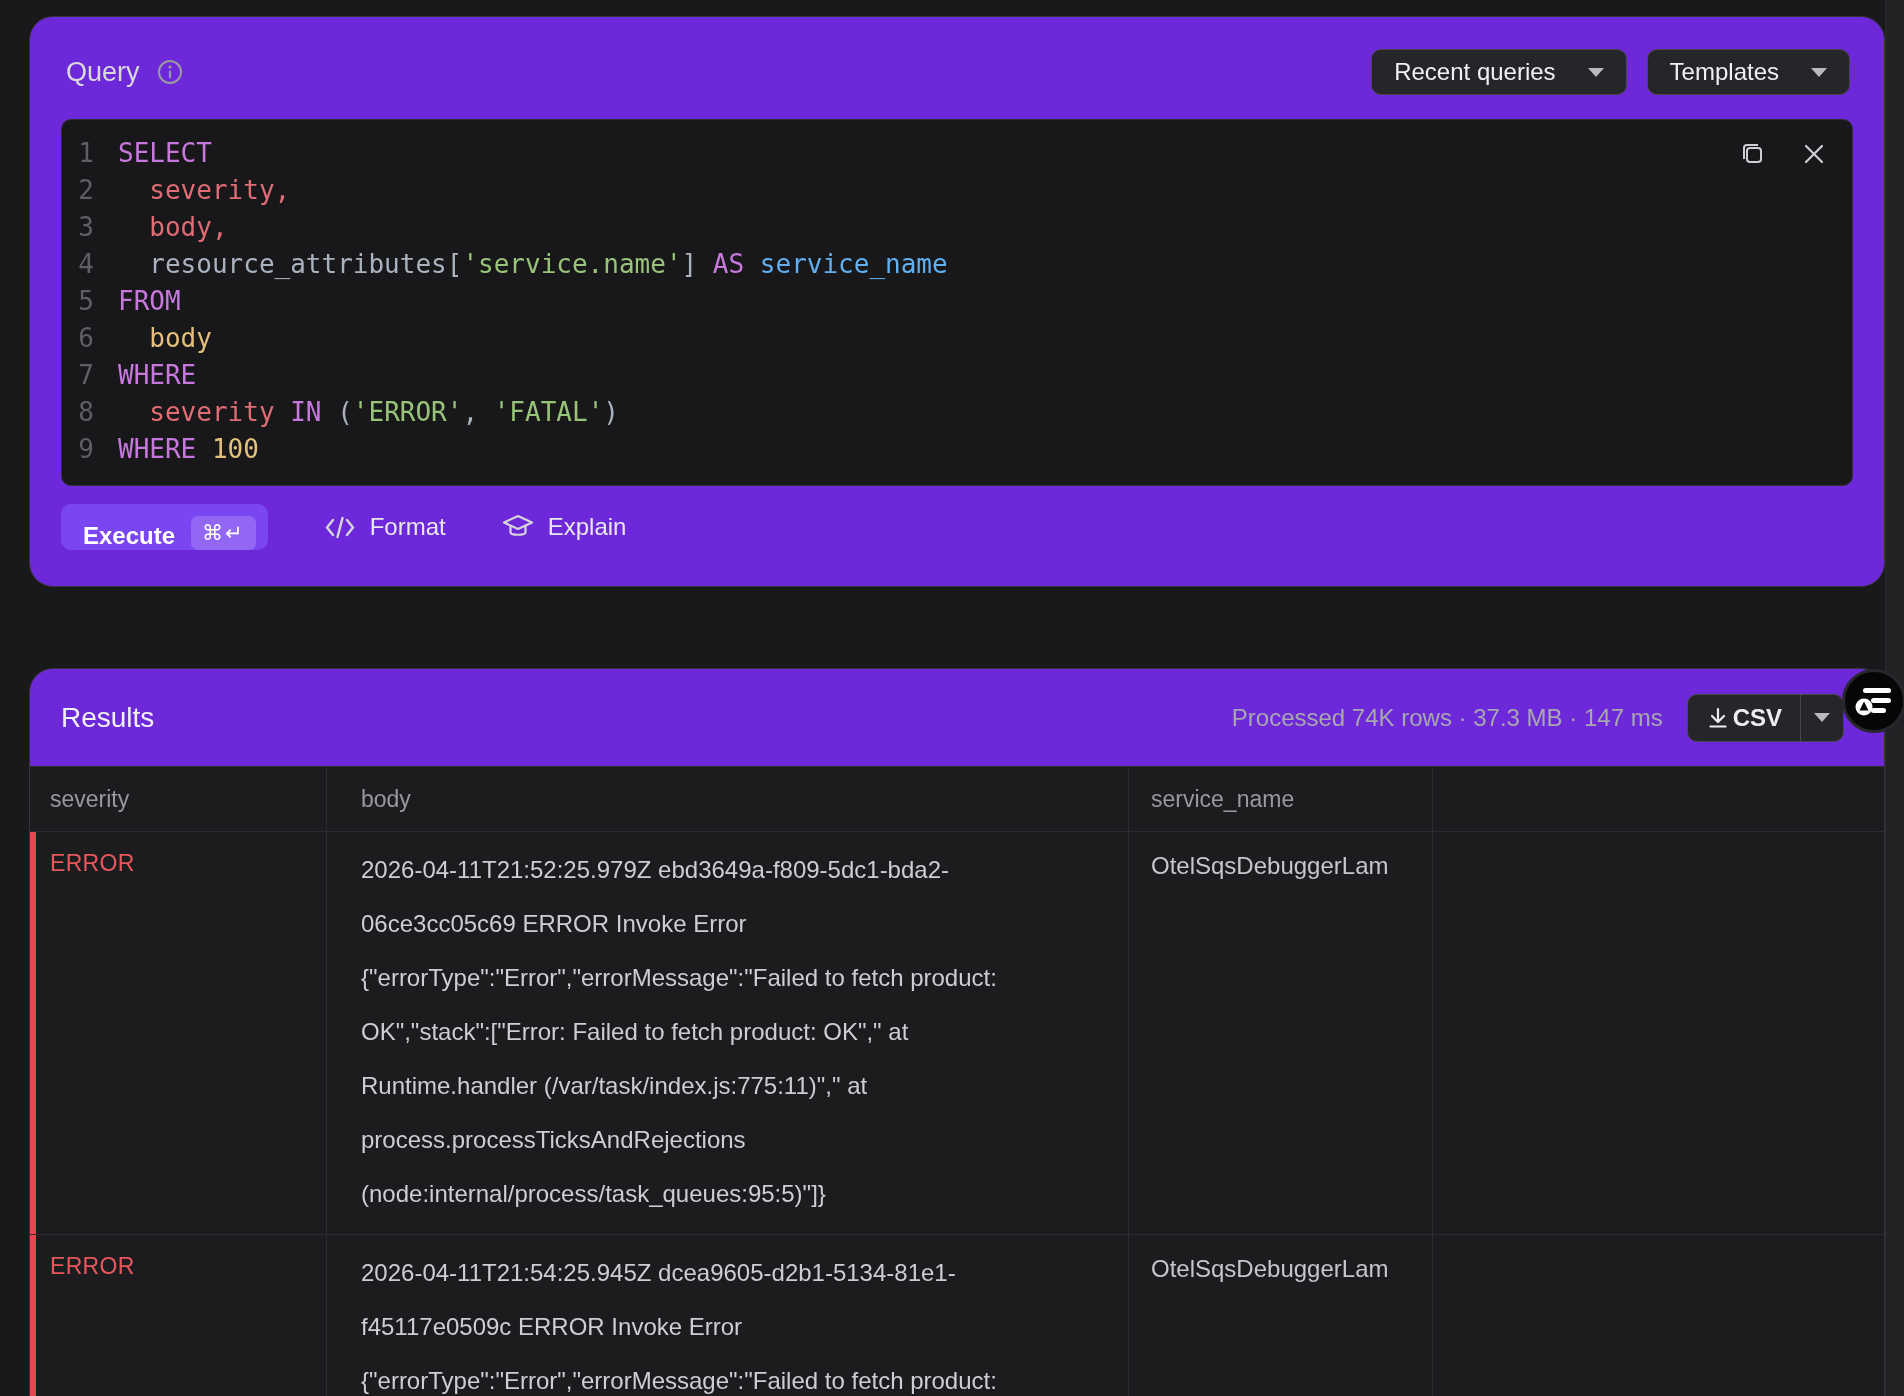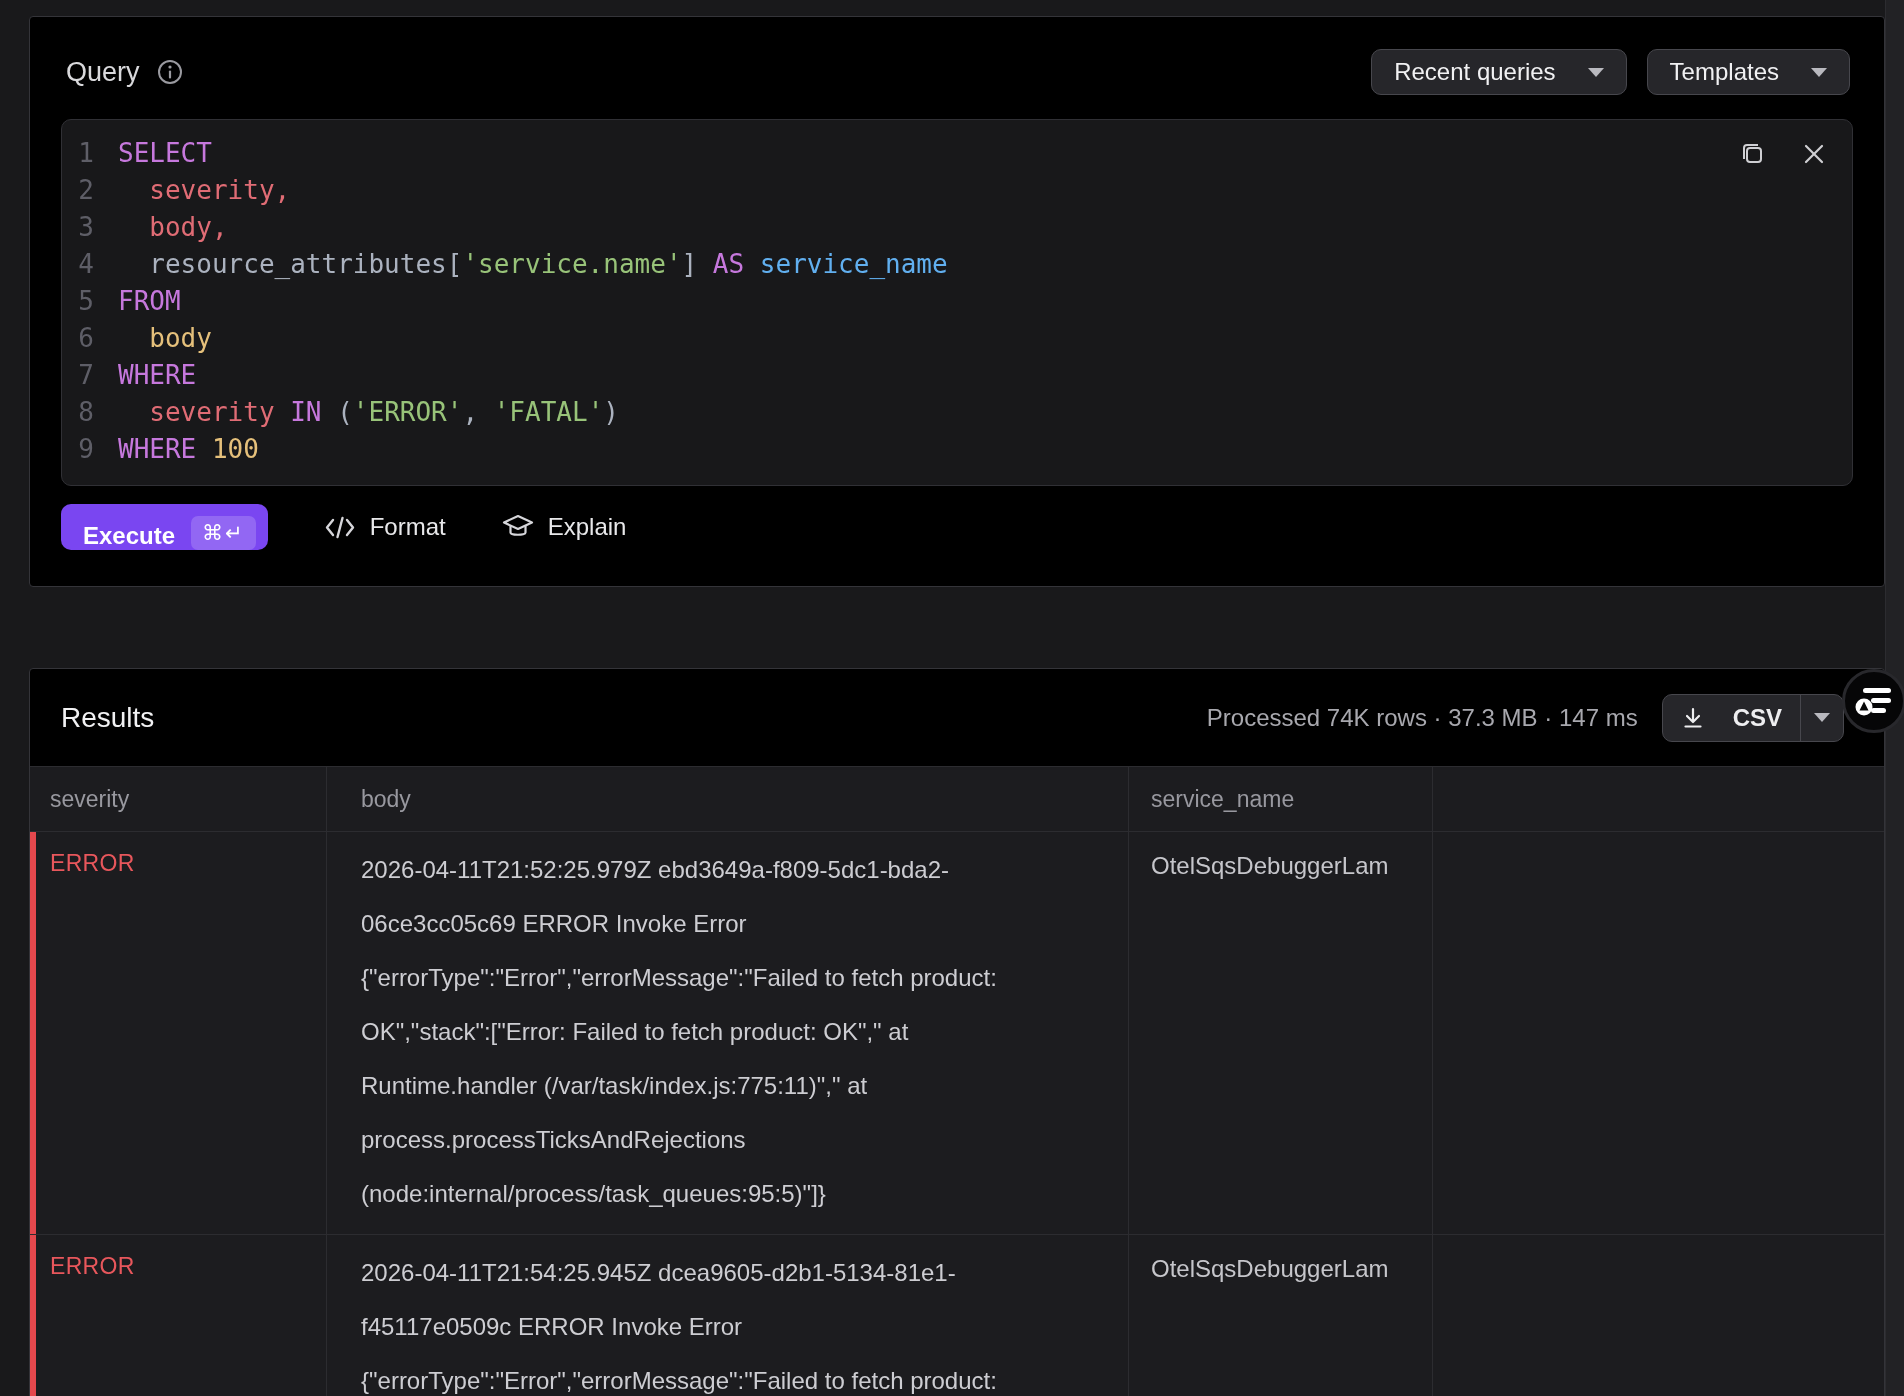--- a/index.html
+++ b/index.html
@@ -1,21 +1,21 @@
 <!DOCTYPE html>
 <html><head>
 <meta charset="utf-8">
 <style>
   * { margin:0; padding:0; box-sizing:border-box; }
   html,body { width:1904px; height:1396px; overflow:hidden; }
   body { background:#19191b; font-family:"Liberation Sans",sans-serif; position:relative; -webkit-font-smoothing:antialiased; }
 
   .scroll-track { position:absolute; top:0; right:0; width:19px; height:1396px; background:#222225; border-left:1px solid #2c2c30; }
 
-  .panel { position:absolute; left:29px; width:1856px; background:#000000; border:1px solid #343439; border-radius:4px; }
+  .panel { position:absolute; left:29px; width:1856px; background:#6d28d9; border:1px solid #343439; border-radius:24px; }
   .query-panel { top:16px; height:571px; }
   .results-panel { top:668px; height:756px; overflow:hidden; }
 
   
   .qp-header { display:flex; align-items:center; padding:32px 34px 24px 36px; }
   .qp-title { font-size:27px; color:#d9d9dc; }
   .info-wrap { margin-left:16px; display:inline-flex; }
   .qp-actions { margin-left:auto; display:flex; gap:20px; }
   .pill-btn { display:flex; align-items:center; gap:32px; height:46px; padding:0 22px; border:1px solid #47474d; border-radius:10px; background:#26262a; color:#f1f1f3; font-size:24px; font-weight:500; cursor:pointer; font-family:inherit; }
   .caret { width:0; height:0; border-left:8px solid transparent; border-right:8px solid transparent; border-top:9px solid #b9b9bf; }
@@ -39,21 +39,21 @@
   .qp-footer { display:flex; align-items:center; padding:18px 31px; gap:56px; }
   .execute-btn { display:flex; align-items:flex-end; gap:16px; height:46px; padding:0 12px 0 22px; background:#7a46f1; border:none; border-radius:10px; color:#ffffff; font-size:24px; font-weight:600; cursor:pointer; font-family:inherit; }
   .kbd { background:rgba(255,255,255,0.18); border-radius:7px; padding:5px 11px; font-size:21px; font-weight:500; color:#fff; letter-spacing:2px; }
   .ghost-btn { display:flex; align-items:center; gap:14px; background:none; border:none; color:#e8e8ea; font-size:24px; font-weight:500; cursor:pointer; font-family:inherit; }
 
   
   .rp-header { display:flex; align-items:center; height:97px; padding:0 40px 0 31px; }
   .rp-title { font-size:28px; color:#f1f1f3; }
   .rp-meta { margin-left:auto; color:#a8a8ae; font-size:24px; margin-right:24px; }
   .csv-btn { display:flex; align-items:stretch; height:48px; border:1px solid #47474d; border-radius:10px; background:#26262a; overflow:hidden; cursor:pointer; }
-  .csv-main { display:flex; align-items:center; gap:28px; padding:6px 18px; color:#eeeef0; font-size:24px; font-weight:600; }
+  .csv-main { display:flex; align-items:center; gap:3px; padding:6px 18px; color:#eeeef0; font-size:24px; font-weight:600; }
   .csv-split { width:1px; background:#47474d; }
   .csv-caret { display:flex; align-items:center; justify-content:center; width:42px; }
 
   .table { border-top:1px solid #2c2c30; background:#1c1c1f; }
   .trow { display:grid; grid-template-columns:297px 802px 304px 1fr; }
   .thead { height:64px; }
   .thead .cell { display:flex; align-items:center; color:#98989f; font-size:23px; }
   .cell { border-right:1px solid #2c2c30; padding-left:20px; min-width:0; }
   .cell:last-child { border-right:none; }
   .cell.body-col { padding-left:34px; padding-right:40px; }

